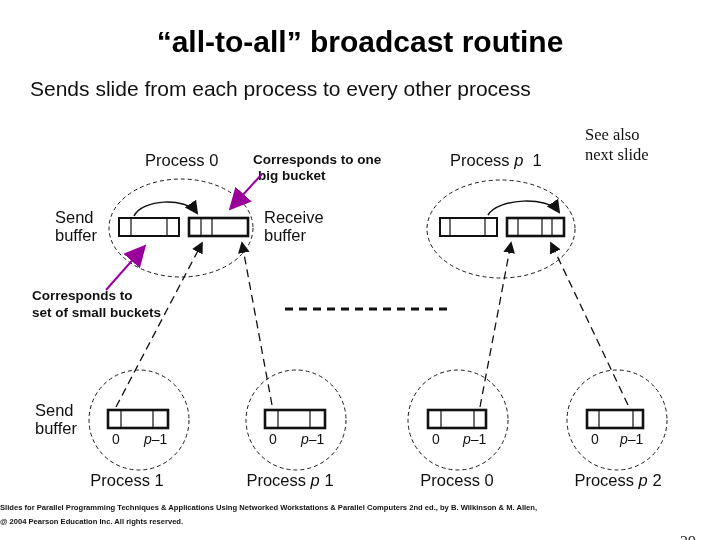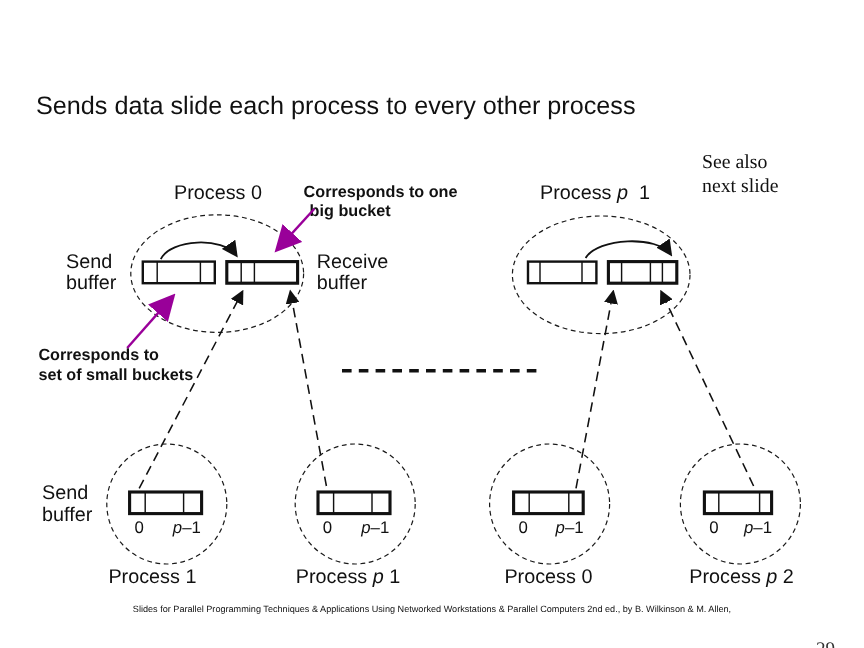--- a/index.html
+++ b/index.html
@@ -10,37 +10,38 @@
   .title{
     position:absolute;top:25px;left:0;width:100%;text-align:center;
     font-size:30px;font-weight:bold;letter-spacing:0;color:#000;white-space:nowrap;
   }
   .subtitle{
     position:absolute;top:77px;left:30px;font-size:21px;color:#111;white-space:nowrap;
   }
   .diagram{position:absolute;left:0;top:100px;}
   svg text{font-family:"Liberation Sans",sans-serif;fill:#111;}
   .footer-line{
-    position:absolute;left:0;width:100%;text-align:center;
-    font-size:7.6px;font-weight:normal;color:#111;white-space:nowrap;
+    position:absolute;left:0;width:100%;
+    font-size:7.6px;font-weight:bold;color:#111;white-space:nowrap;
   }
   .footer-1{top:503px;}
   .footer-2{top:517px;}
   .page-number{
     position:absolute;top:497px;right:24px;font-family:"Liberation Serif",serif;
     font-size:16px;color:#333;margin-top:36px;
   }
   .note-text{font-family:"Liberation Serif",serif;}
 </style>
 </head>
 <body>
 
 <div class="slide">
 
-  <div class="subtitle">Sends data slide each process to every other process</div>
+  <div class="title">“all-to-all” broadcast routine</div>
+  <div class="subtitle">Sends slide from each process to every other process</div>
 
   <svg class="diagram" width="720" height="400" viewBox="0 0 720 400">
     <defs>
       <marker id="ab" viewBox="0 0 10 10" refX="8.5" refY="5" markerWidth="9" markerHeight="9" orient="auto">
         <path d="M0,0 L10,5 L0,10 Z" fill="#111"></path>
       </marker>
       <marker id="am" viewBox="0 0 10 10" refX="8.5" refY="5" markerWidth="11" markerHeight="11" orient="auto">
         <path d="M0,0 L10,5 L0,10 Z" fill="#990099"></path>
       </marker>
     </defs>
@@ -130,15 +131,16 @@
       <rect x="587" y="310" width="56" height="18" fill="#fff" stroke="#111" stroke-width="2.6"></rect>
       <line x1="599" y1="310" x2="599" y2="328" stroke="#111" stroke-width="1.2"></line>
       <line x1="633" y1="310" x2="633" y2="328" stroke="#111" stroke-width="1.2"></line>
       <text x="591" y="344" font-size="14">0</text>
       <text x="620" y="344" font-size="14"><tspan font-style="italic">p</tspan><tspan>–1</tspan></text>
       <text x="618" y="386" font-size="16.5" text-anchor="middle"><tspan>Process </tspan><tspan font-style="italic">p</tspan><tspan>&nbsp;2</tspan></text>
     </g>
   </svg>
 
   <div class="footer-line footer-1">Slides for Parallel Programming Techniques &amp; Applications Using Networked Workstations &amp; Parallel Computers 2nd ed., by B. Wilkinson &amp; M. Allen,</div>
+  <div class="footer-line footer-2">@ 2004 Pearson Education Inc. All rights reserved.</div>
   <div class="page-number">29</div>
 
 </div>
 
 </body></html>

